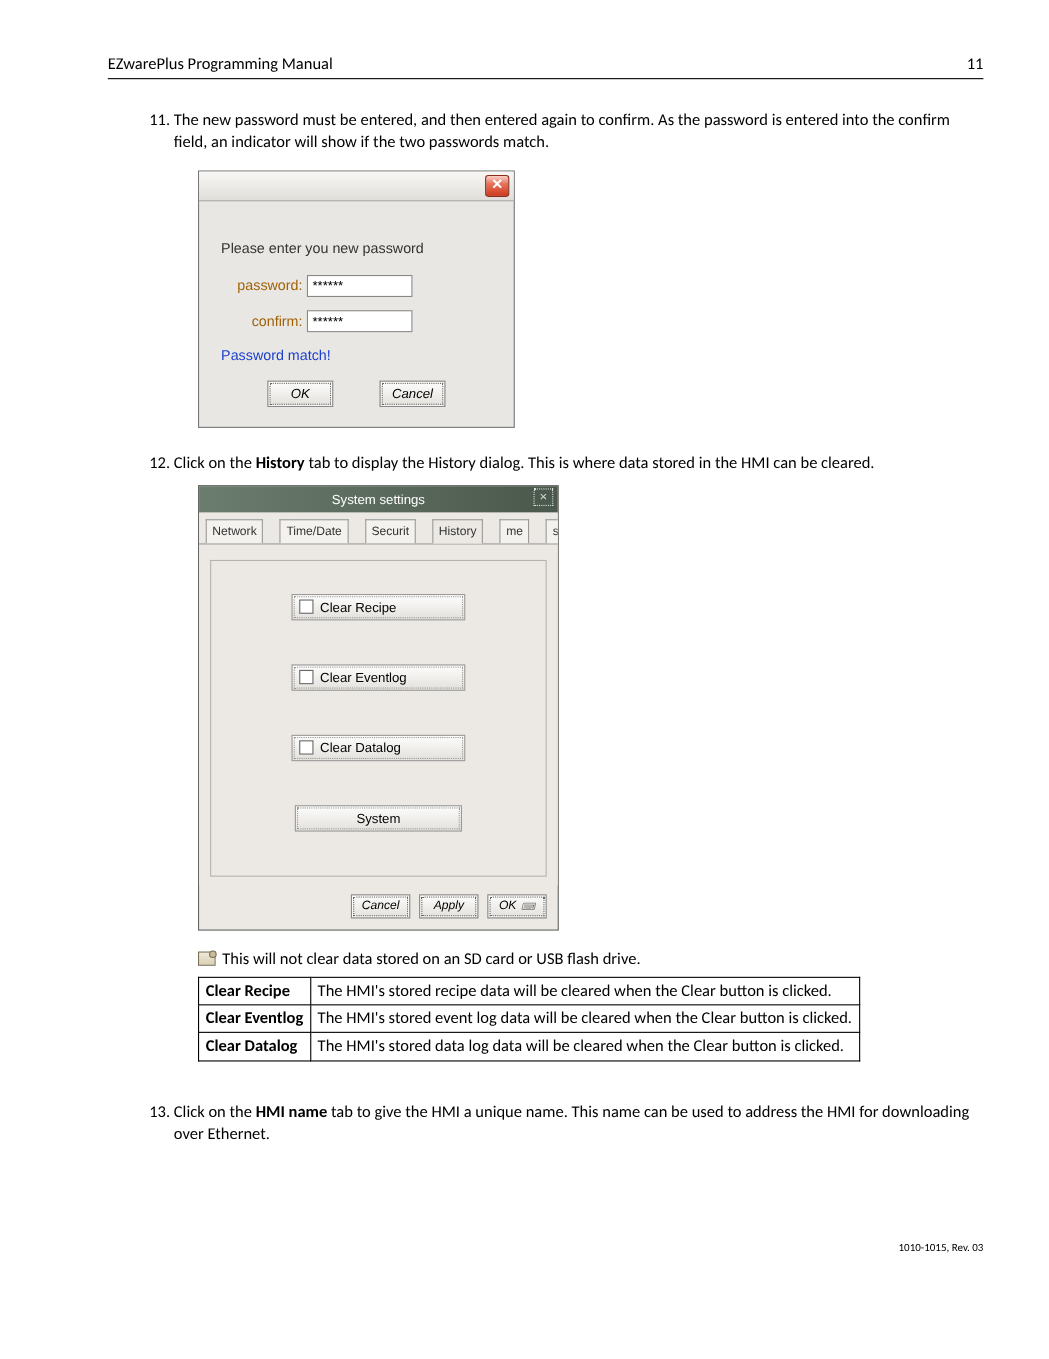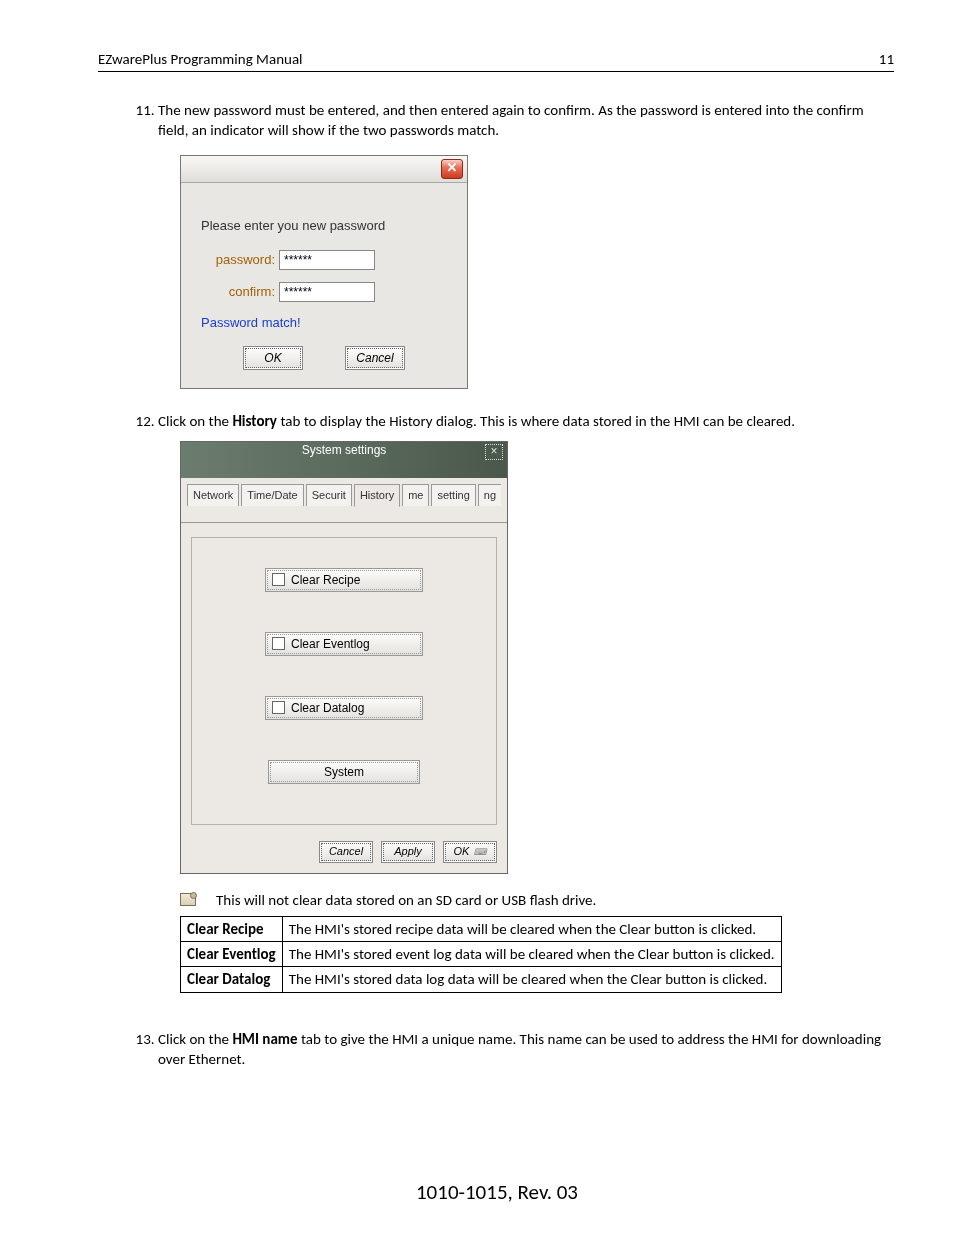--- a/index.html
+++ b/index.html
@@ -84,37 +84,37 @@
   
   .dialog-sys {
     width: 326px;
     margin: 10px 0 16px 22px;
     border: 1px solid #666;
     font-family: Tahoma, Arial, sans-serif;
     font-size: 12px;
     background: #ece9e4;
   }
   .sys-titlebar {
-    height: 36px;
+    height: 24px;
     background: linear-gradient(to right, #6b7d6e, #4a584c);
     color:#fff;
-    display:flex; align-items:flex-start; justify-content:center;
+    display:flex; align-items:center; justify-content:center;
     position:relative;
     font-size:12px;
   }
   .sys-titlebar .close-x {
     position:absolute; right:4px; top:2px;
     width:16px; height:14px;
     border:1px dotted #ddd;
     color:#ddd;
     font-size:12px; line-height:12px; text-align:center;
   }
   .tabstrip {
-    display:flex; gap:3px;
-    padding: 6px 6px 16px 6px;
+    display:flex; gap:16px;
+    padding: 6px 6px 0 6px;
     font-size:11px;
     color:#333;
     border-bottom:1px solid #999;
     background:#ece9e4;
     position:relative;
     overflow:hidden;
   }
   .tab {
     padding:3px 5px 3px 5px;
     border:1px solid #999;
@@ -161,21 +161,21 @@
     outline:1px dotted #999; outline-offset:-3px;
   }
   .sys-footer {
     display:flex; justify-content:flex-end; gap:8px;
     padding: 8px 10px 10px 10px;
   }
   .sys-footer .win-btn { min-width:52px; height:20px; font-size:11px; }
   .ok-pad { display:flex; align-items:center; gap:4px; }
   .ok-caret { font-size:9px; color:#777; }
 
-  .note-row { margin: 2px 0 6px 22px; font-size:15px; display:flex; align-items:center; gap:20px; }
+  .note-row { margin: 2px 0 6px 22px; font-size:15px; display:flex; align-items:center; gap:6px; }
   .note-icon {
     width:14px; height:11px; border:1px solid #7a7058;
     background: linear-gradient(to bottom,#efe9d7,#d9d0b6);
     position:relative; display:inline-block;
   }
   .note-icon::after{
     content:""; position:absolute; right:-2px; top:-2px;
     width:5px; height:5px; background:#c7bb98; border:1px solid #7a7058;
     border-radius:50%;
   }
@@ -186,23 +186,23 @@
     font-size:15px;
   }
   table.desc td {
     border:1px solid #000;
     padding: 2px 6px;
     vertical-align: top;
   }
   table.desc td:first-child { font-weight:bold; white-space:nowrap; }
 
   .footer {
-    text-align:center;
-    margin-top: 110px;
-    font-size:21px;
+    text-align:right;
+    margin-top: 86px;
+    font-size:10px;
   }
 </style>
 </head>
 <body>
 
 <div class="header-row">
   <span>EZwarePlus Programming Manual</span>
   <span>11</span>
 </div>
 

